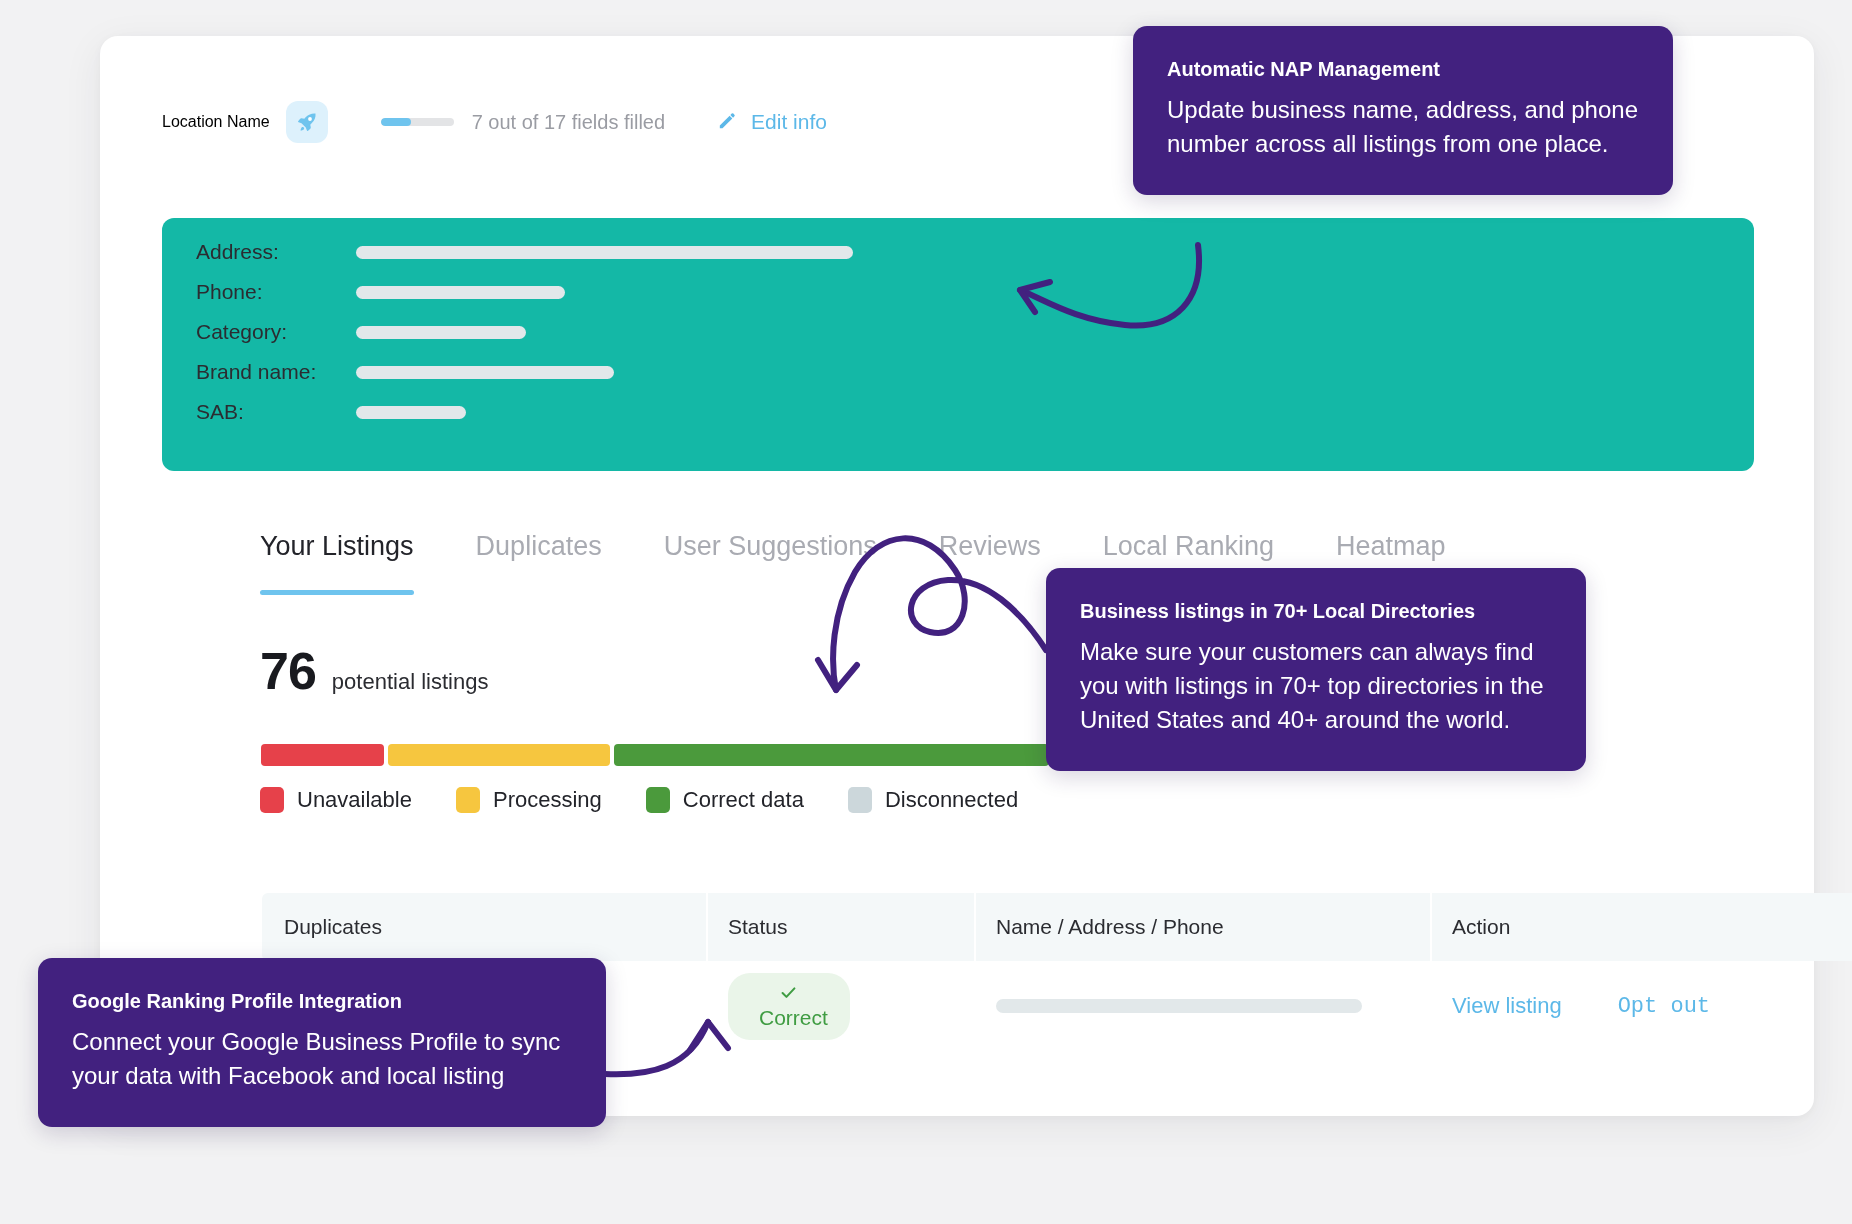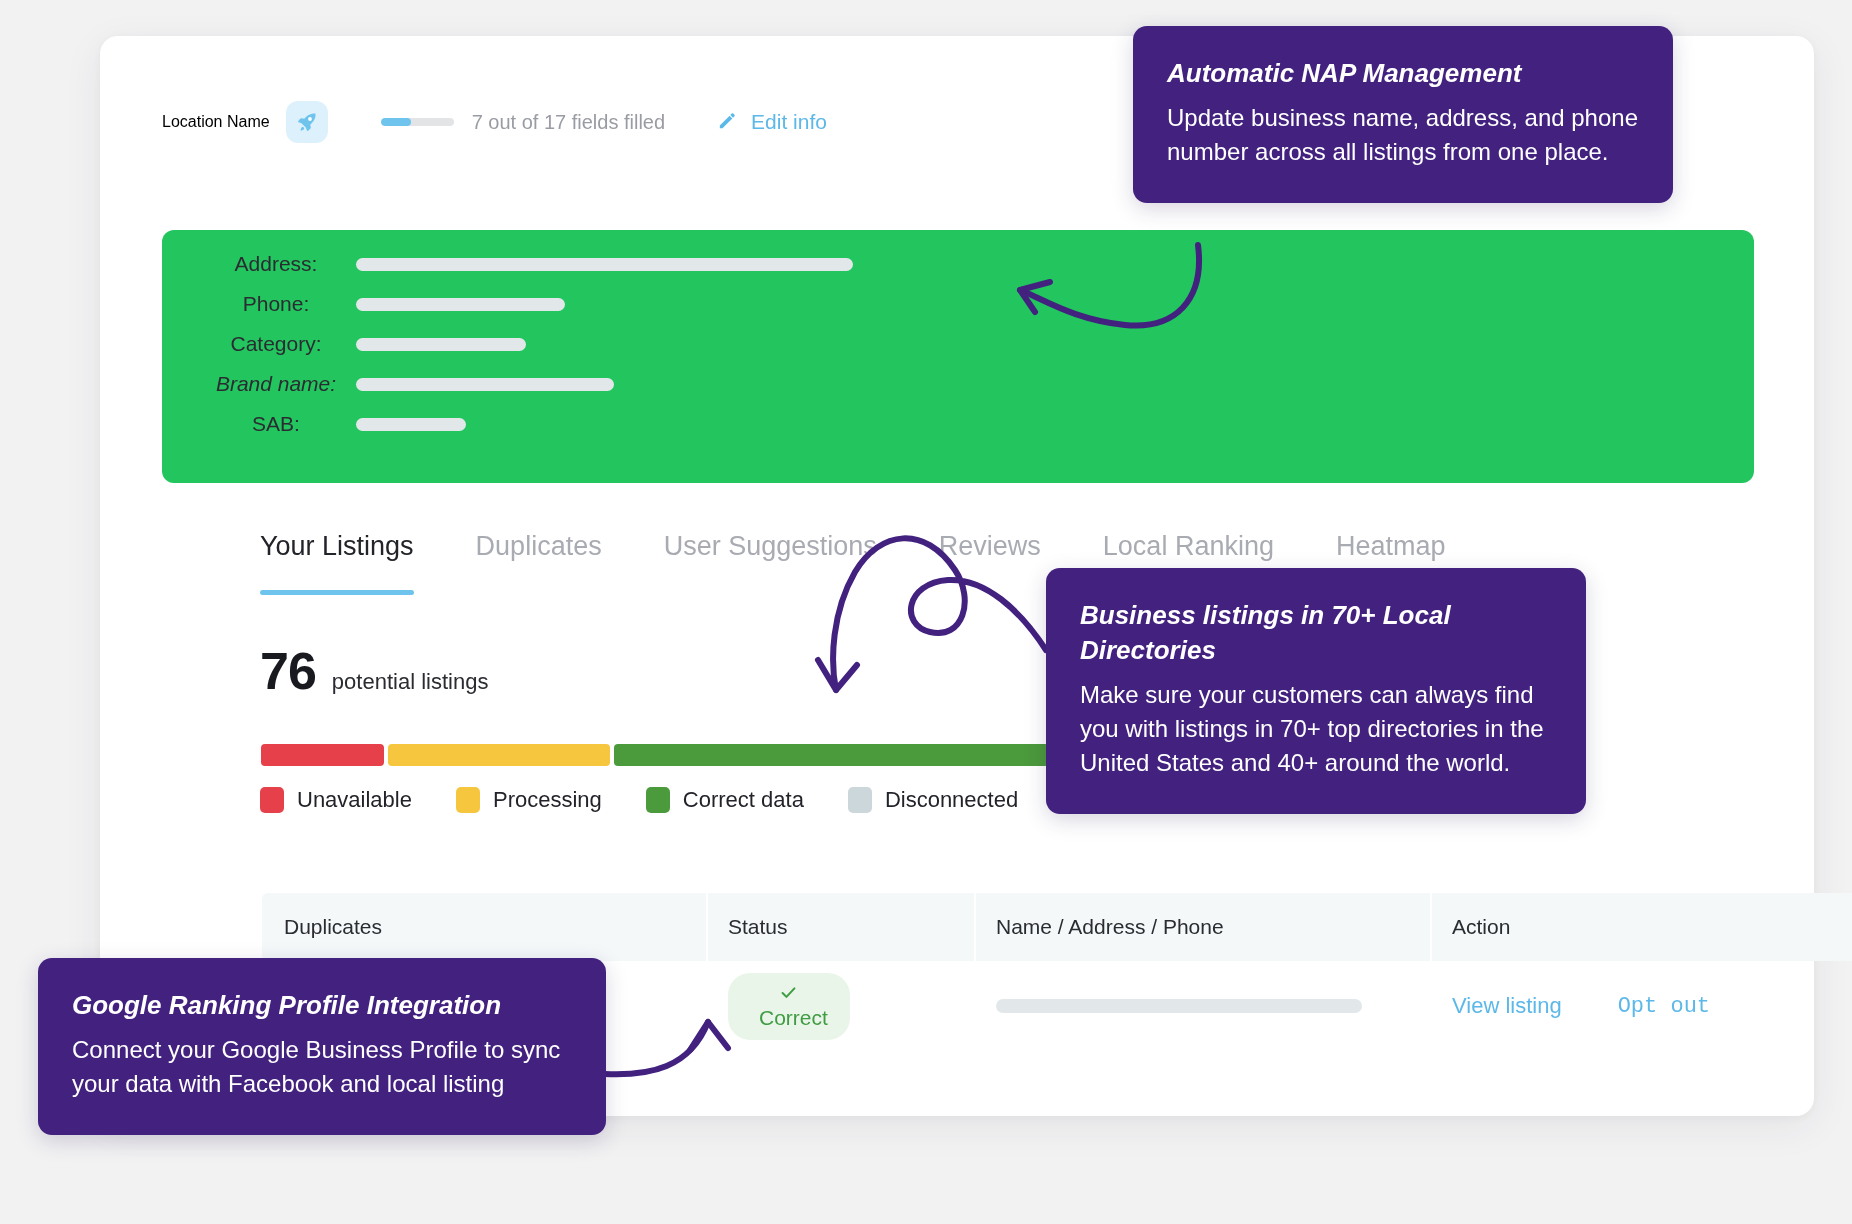--- a/index.html
+++ b/index.html
@@ -76,26 +76,25 @@
   #edit-info-label {
     margin-left: 12px;
     font-size: 21px;
     color: #5cb8e8;
   }
 
   
   #info-panel {
     position: absolute;
     left: 62px;
-    top: 194px;
+    top: 182px;
     width: 1592px;
     height: 253px;
-    background: #22c55e;
+    background: #14b8a6;
     border-radius: 12px;
-    text-align: center;
   }
   .info-row {
     position: absolute;
     left: 34px;
     display: flex;
     align-items: center;
     height: 24px;
   }
   .info-label {
     font-size: 21px;
@@ -251,25 +250,24 @@
   
   .callout {
     position: absolute;
     background: #42217f;
     border-radius: 14px;
     padding: 30px 34px 34px 34px;
     color: #ffffff;
     box-shadow: 0 6px 22px rgba(40,20,80,.18);
   }
   .callout-title {
-    font-size: 26px;
+    font-size: 20px;
     font-weight: 700;
     line-height: 1.35;
     margin-bottom: 10px;
-    font-style: italic;
   }
   .callout-body {
     font-size: 24px;
     line-height: 1.42;
   }
 
   #callout-nap        { left: 1133px; top: 26px;  width: 540px; }
   #callout-directories{ left: 1046px; top: 568px; width: 540px; }
   #callout-google     { left: 38px;   top: 958px; width: 568px; }
 
@@ -321,21 +319,21 @@
         <div class="info-bar" style="width: 497px;"></div>
       </div>
       <div class="info-row" style="top: 62px;">
         <div class="info-label">Phone:</div>
         <div class="info-bar" style="width: 209px;"></div>
       </div>
       <div class="info-row" style="top: 102px;">
         <div class="info-label">Category:</div>
         <div class="info-bar" style="width: 170px;"></div>
       </div>
-      <div class="info-row" style="top: 142px; font-style: italic;">
+      <div class="info-row" style="top: 142px;">
         <div class="info-label">Brand name:</div>
         <div class="info-bar" style="width: 258px;"></div>
       </div>
       <div class="info-row" style="top: 182px;">
         <div class="info-label">SAB:</div>
         <div class="info-bar" style="width: 110px;"></div>
       </div>
     </div>
 
   <div id="tabs">

